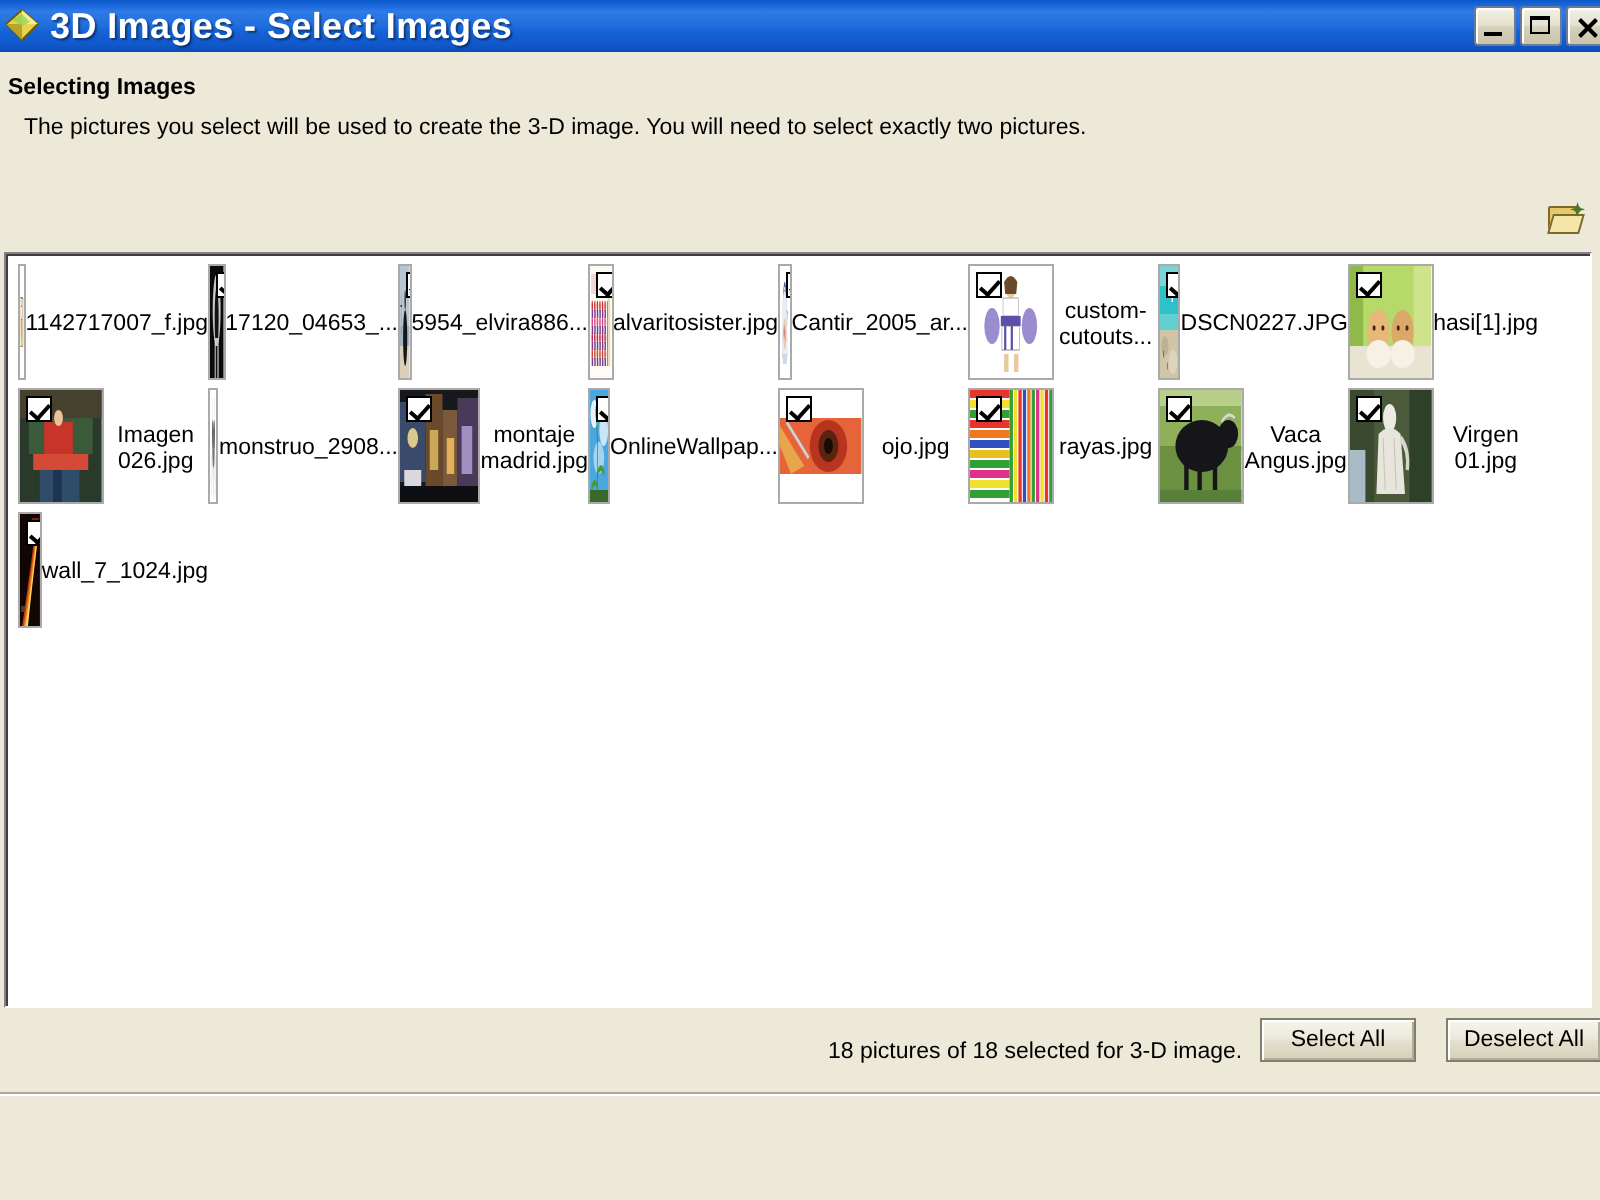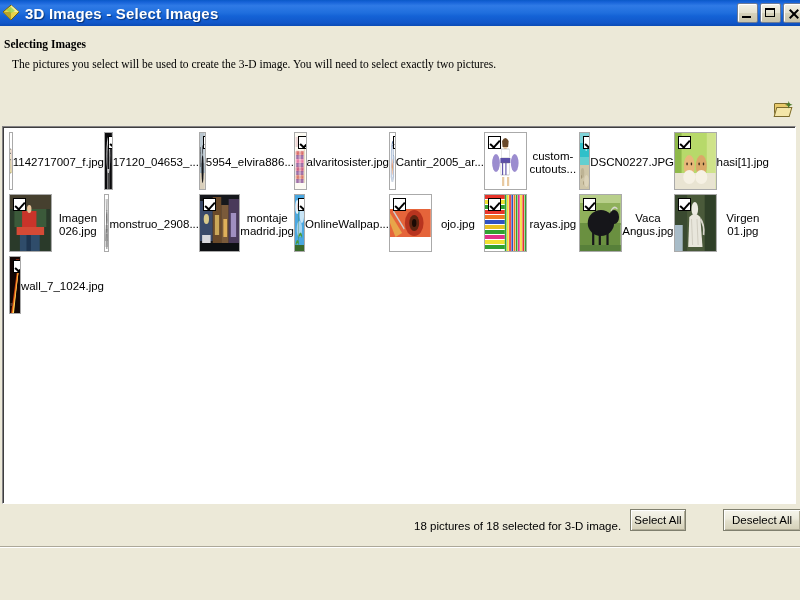--- a/index.html
+++ b/index.html
@@ -28,21 +28,21 @@
     display: flex; align-items: center;
     box-sizing: border-box;
   }
   .title-icon {
     width: 18px; height: 18px;
     margin-left: 2px; margin-right: 5px;
     position: relative; flex: none;
   }
   .title-text {
     color: #ffffff;
-    font-size: 15px;
+    font-size: 18px;
     font-weight: bold;
     letter-spacing: 0.2px;
     text-shadow: 1px 1px 1px rgba(0,0,0,0.45);
     white-space: nowrap;
   }
   .winbtns {
     position: absolute; right: -4px; top: 3px;
     display: flex; gap: 2px;
   }
   .winbtn {
@@ -69,21 +69,20 @@
     left: 4px; top: 9px; width: 12px; height: 2px; background: #000;
   }
   .close-gl::before { transform: rotate(45deg); }
   .close-gl::after  { transform: rotate(-45deg); }
 
   
   .header {
     position: absolute; top: 26px; left: 0;
     width: 646px; height: 62px;
     background: #ece9d8;
-    font-family: Liberation Serif, serif;
   }
   .header-title {
     position: absolute; left: 4px; top: 12px;
     font-size: 11.5px; font-weight: bold; color: #000;
   }
   .header-desc {
     position: absolute; left: 12px; top: 32px;
     font-size: 11.5px; color: #000; white-space: nowrap;
   }
 
@@ -230,21 +229,21 @@
     box-shadow: inset 1px 1px 0 #ffffff, inset -1px -1px 0 #b0ac97;
     font-family: "Liberation Sans", sans-serif;
     font-size: 11.5px;
     color: #000;
     text-align: center;
     box-sizing: border-box;
     cursor: default;
   }
   .btn-selall {
     position: absolute; left: 630px; top: 509px;
-    width: 56px; height: 22px; line-height: 20px;
+    width: 78px; height: 22px; line-height: 20px;
   }
   .btn-deselall {
     position: absolute; left: 723px; top: 509px;
     width: 78px; height: 22px; line-height: 20px;
   }
 
   .sep {
     position: absolute; left: 0; top: 546px;
     width: 800px; height: 1px; background: #ffffff;
     border-top: 1px solid #aca899;

